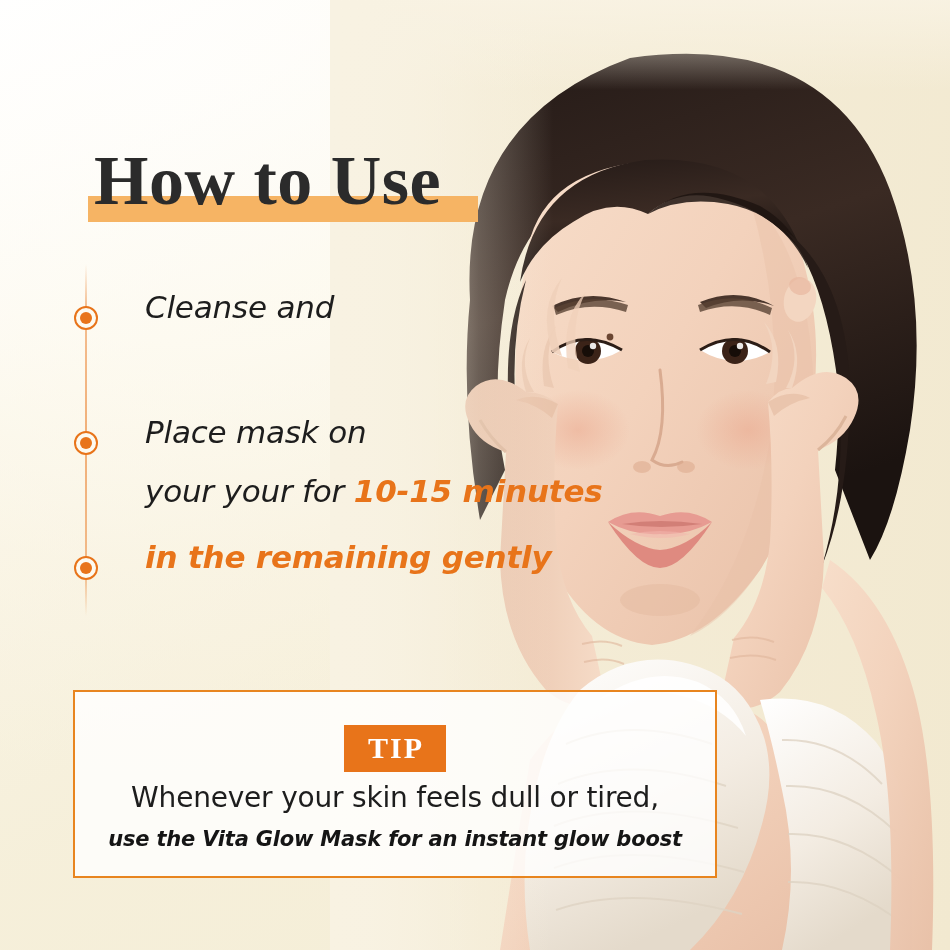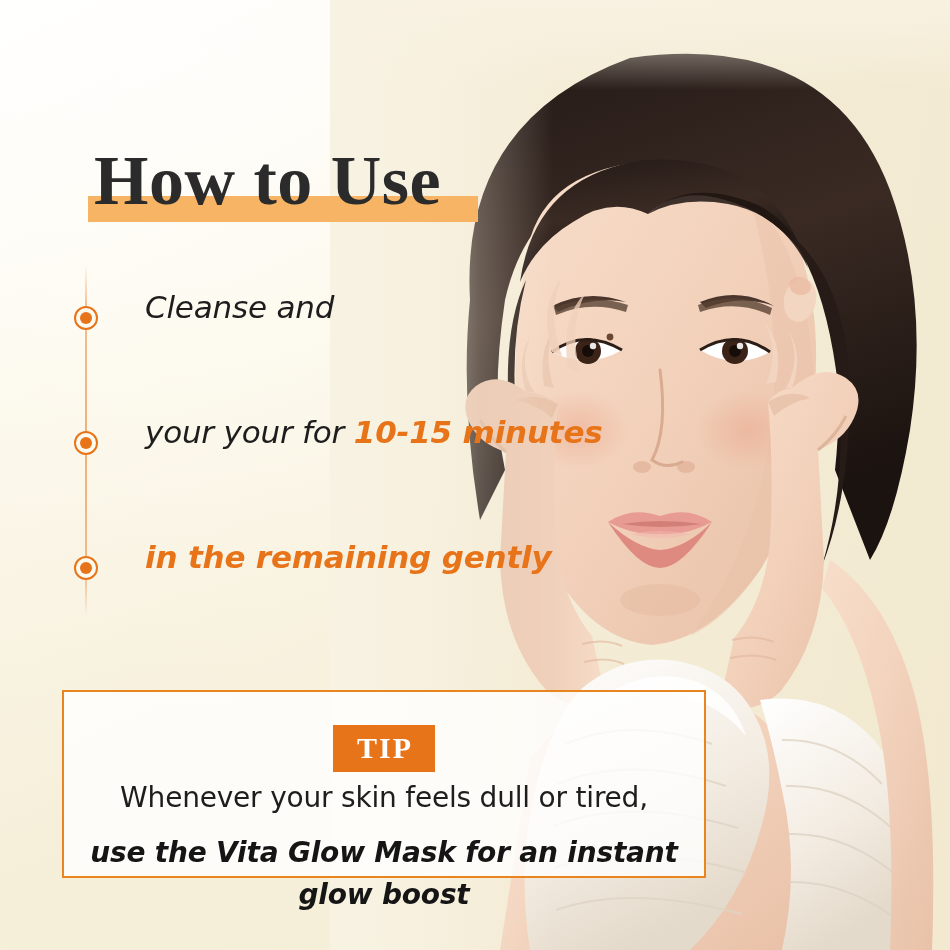--- a/index.html
+++ b/index.html
@@ -163,21 +163,21 @@
     text-align: right;
   }
   .step-line.all-hl {
     color: #e8741a;
     font-weight: 700;
   }
 
   
   .tipbox {
     position: absolute;
-    left: 62px;
+    left: 73px;
     top: 690px;
     width: 644px;
     height: 188px;
     border: 2px solid #e8851f;
     background: rgba(255,255,255,0.80);
     box-sizing: border-box;
   }
   .tip-badge {
     position: absolute;
     left: 50%;
@@ -202,25 +202,25 @@
   }
   .tip-l1 {
     margin: 0;
     font-family: "DejaVu Sans", sans-serif;
     font-size: 28px;
     line-height: 40px;
     color: #1d1d1d;
     letter-spacing: -0.2px;
   }
   .tip-l2 {
-    margin: 14px;
+    margin: 0;
     font-family: "DejaVu Sans", sans-serif;
     font-style: italic;
     font-weight: 700;
-    font-size: 28px;
+    font-size: 21px;
     line-height: 42px;
     color: #151515;
     letter-spacing: -0.2px;
   }
 </style>
 </head>
 <body>
 
 <div id="canvas">
 
@@ -387,20 +387,21 @@
     <div class="step">
       <span class="bullet"></span>
       <div class="step-lines">
         <p class="step-line">Cleanse and</p>
       </div>
     </div>
 
     <div class="step">
       <span class="bullet"></span>
       <div class="step-lines">
+        <p class="step-line">Place mask on</p>
         <p class="step-line"><span>your your for </span><span class="hl">10-15 minutes</span></p>
       </div>
     </div>
 
     <div class="step">
       <span class="bullet"></span>
       <div class="step-lines">
         <p class="step-line all-hl">in the remaining gently</p>
       </div>
     </div>

